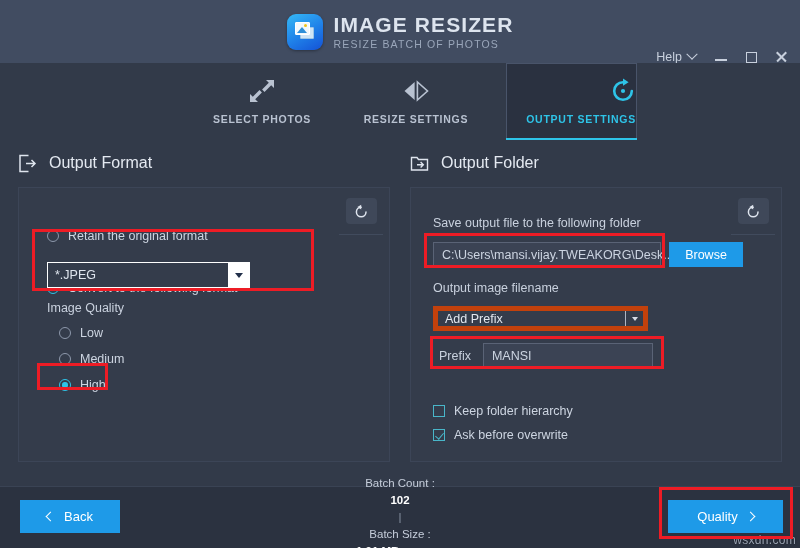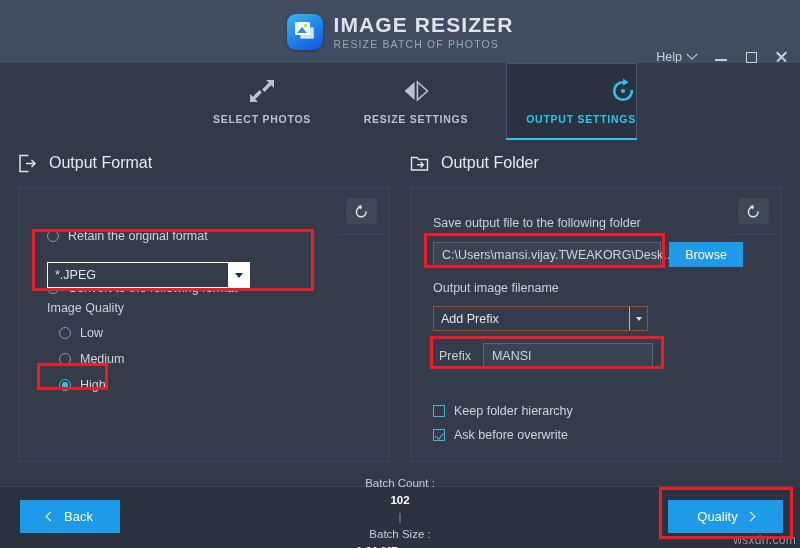--- a/index.html
+++ b/index.html
@@ -195,21 +195,21 @@
   }
   .caret-dn {
     width: 0; height: 0;
     border-left: 4px solid transparent; border-right: 4px solid transparent;
     border-top: 5px solid #22304a;
   }
 
   
   .gselect {
     display: flex; align-items: stretch; height: 25px;
-    background: #343c4b; border: 1px solid #c2410c;
+    background: #343c4b; border: 5px solid #c2410c;
   }
   .gselect .gtext {
     flex: 1; display: flex; align-items: center; padding-left: 7px;
     font-size: 12.5px; color: #e2e7ef;
   }
   .gselect .garrow {
     width: 18px; background: #343c4b; border-left: 1px solid #aeb6c4;
     display: flex; align-items: center; justify-content: center;
   }
   .caret-sm {

